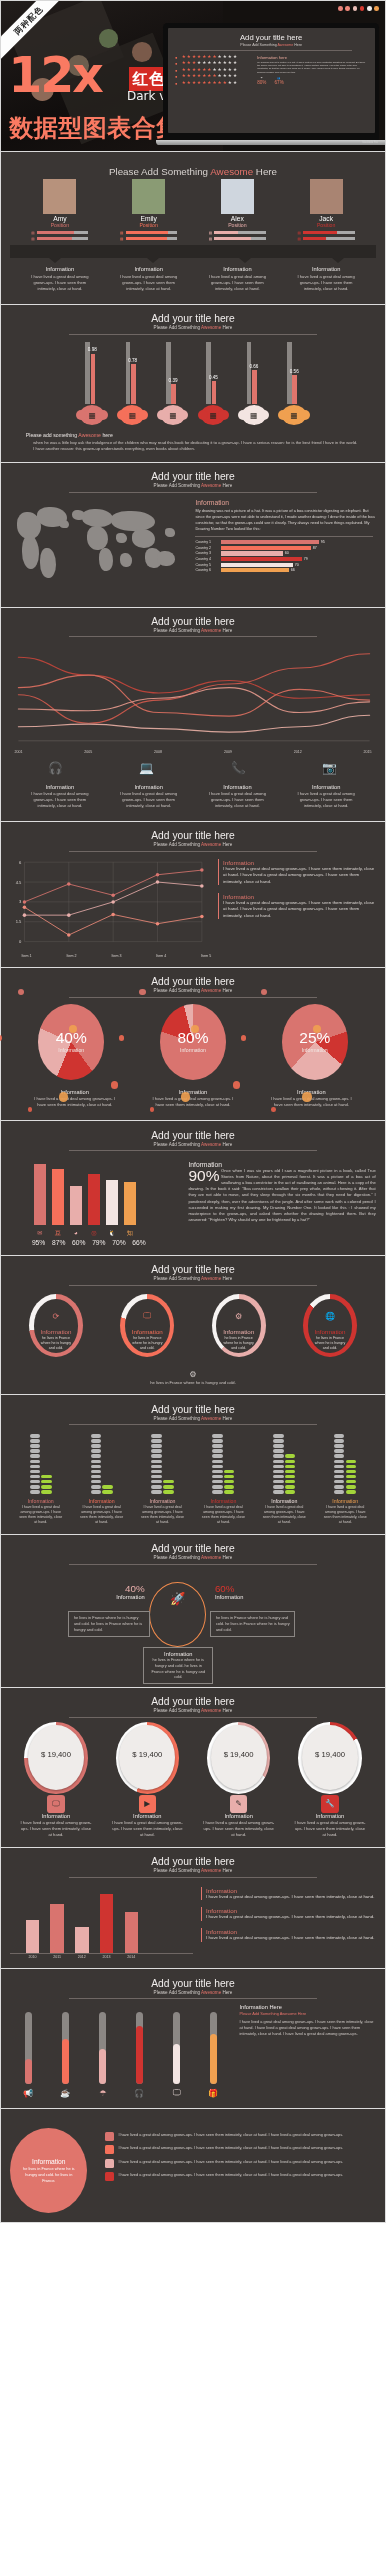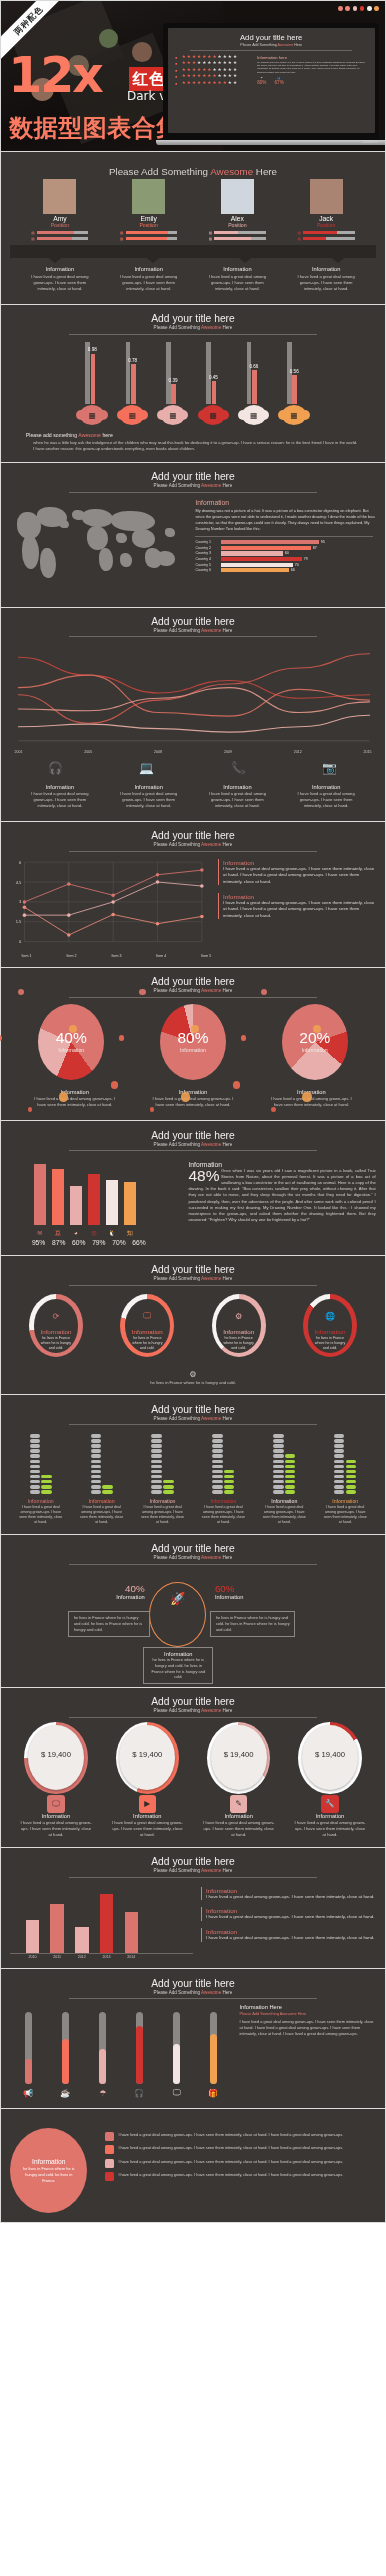--- a/index.html
+++ b/index.html
@@ -745,21 +745,21 @@
           <div class="blob" style="left: -20.6px; top: -15.5px; width: 6.2px; height: 6.2px; background: rgb(224, 117, 108); opacity: 0.9;"></div>
           <div class="blob" style="left: -41px; top: 31px; width: 5.2px; height: 5.2px; background: rgb(239, 106, 82); opacity: 0.9;"></div>
           <div class="blob" style="left: -49px; top: 77px; width: 7.2px; height: 7.2px; background: rgb(239, 106, 82); opacity: 0.9;"></div>
           <div class="blob" style="left: 20.6px; top: 88px; width: 9.3px; height: 9.3px; background: rgb(240, 160, 80); opacity: 0.9;"></div>
           <div class="blob" style="left: 31px; top: 20.6px; width: 8.2px; height: 8.2px; background: rgb(240, 160, 80); opacity: 0.9;"></div>
           <div class="blob" style="left: -10.3px; top: 103px; width: 4.6px; height: 4.6px; background: rgb(232, 96, 74); opacity: 0.9;"></div>
         </div>
         <div style="position: relative;">
           <div class="pie" style="background: conic-gradient(rgb(217, 116, 111) 0deg, rgb(217, 116, 111) 72deg, rgb(207, 52, 48) 72deg, rgb(207, 52, 48) 130deg, rgb(232, 174, 171) 130deg, rgb(232, 174, 171) 222deg, rgb(217, 116, 111) 222deg, rgb(217, 116, 111) 360deg);">
             <div class="pie-lab">
-              <div class="pie-pct">20%</div>
+              <div class="pie-pct">25%</div>
               <div class="pie-sub">Information</div>
             </div>
           </div>
           <div class="blob" style="left: -20.6px; top: -15.5px; width: 6.2px; height: 6.2px; background: rgb(224, 117, 108); opacity: 0.9;"></div>
           <div class="blob" style="left: -41px; top: 31px; width: 5.2px; height: 5.2px; background: rgb(239, 106, 82); opacity: 0.9;"></div>
           <div class="blob" style="left: -49px; top: 77px; width: 7.2px; height: 7.2px; background: rgb(239, 106, 82); opacity: 0.9;"></div>
           <div class="blob" style="left: 20.6px; top: 88px; width: 9.3px; height: 9.3px; background: rgb(240, 160, 80); opacity: 0.9;"></div>
           <div class="blob" style="left: 31px; top: 20.6px; width: 8.2px; height: 8.2px; background: rgb(240, 160, 80); opacity: 0.9;"></div>
           <div class="blob" style="left: -10.3px; top: 103px; width: 4.6px; height: 4.6px; background: rgb(232, 96, 74); opacity: 0.9;"></div>
         </div>
@@ -808,21 +808,21 @@
             <span>95%</span>
             <span>87%</span>
             <span>60%</span>
             <span>79%</span>
             <span>70%</span>
             <span>66%</span>
           </div>
     </div>
     <div style="flex:1">
       <div class="b90-t">Information</div>
-      <div class="b90-big">48%</div>
+      <div class="b90-big">90%</div>
       <div class="b90-p">Once when I was six years old I saw a magnificent picture in a book, called True Stories from Nature, about the primeval forest. It was a picture of a boa act of swallowing a boa constrictor in the act of swallowing an animal. Here is a copy of the drawing.
 In the book it said: "Boa constrictors swallow their prey whole, without chewing it. After that they are not able to move, and they sleep through the six months that they need for digestion."
 I pondered deeply, then, over the adventures of the jungle. And after some work with a colored pencil I succeeded in making my first drawing. My Drawing Number One. It looked like this :
 I showed my masterpiece to the grown-ups, and asked them whether the drawing frightened them.
 But they answered: "Frighten? Why should any one be frightened by a hat?"</div>
     </div>
   </div>
 </div>
 
 <div class="slide">

